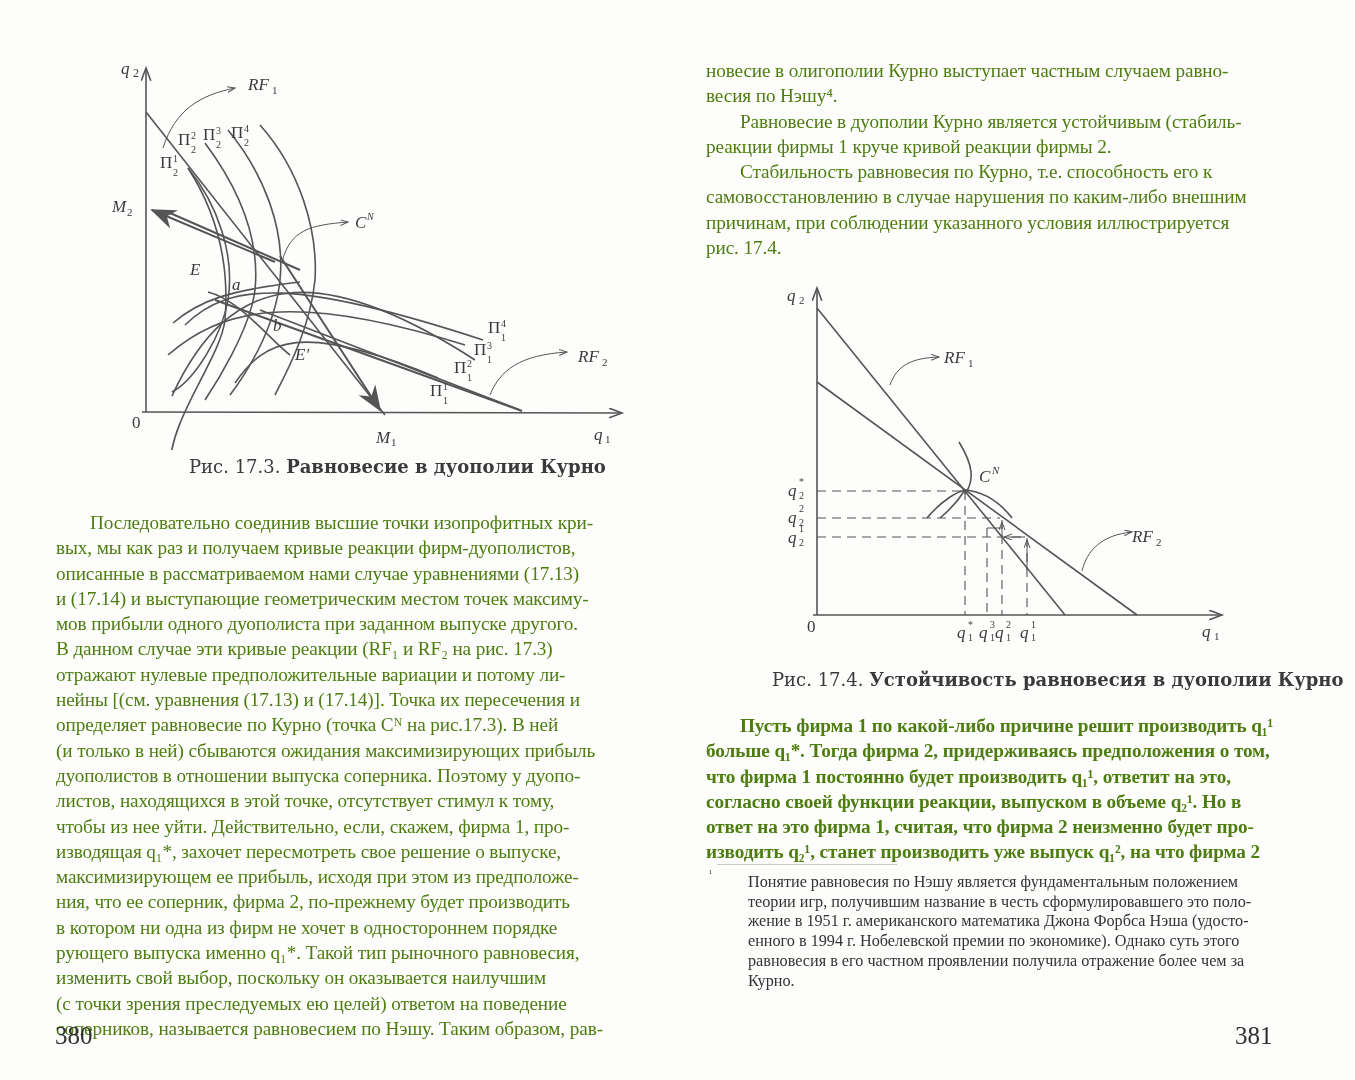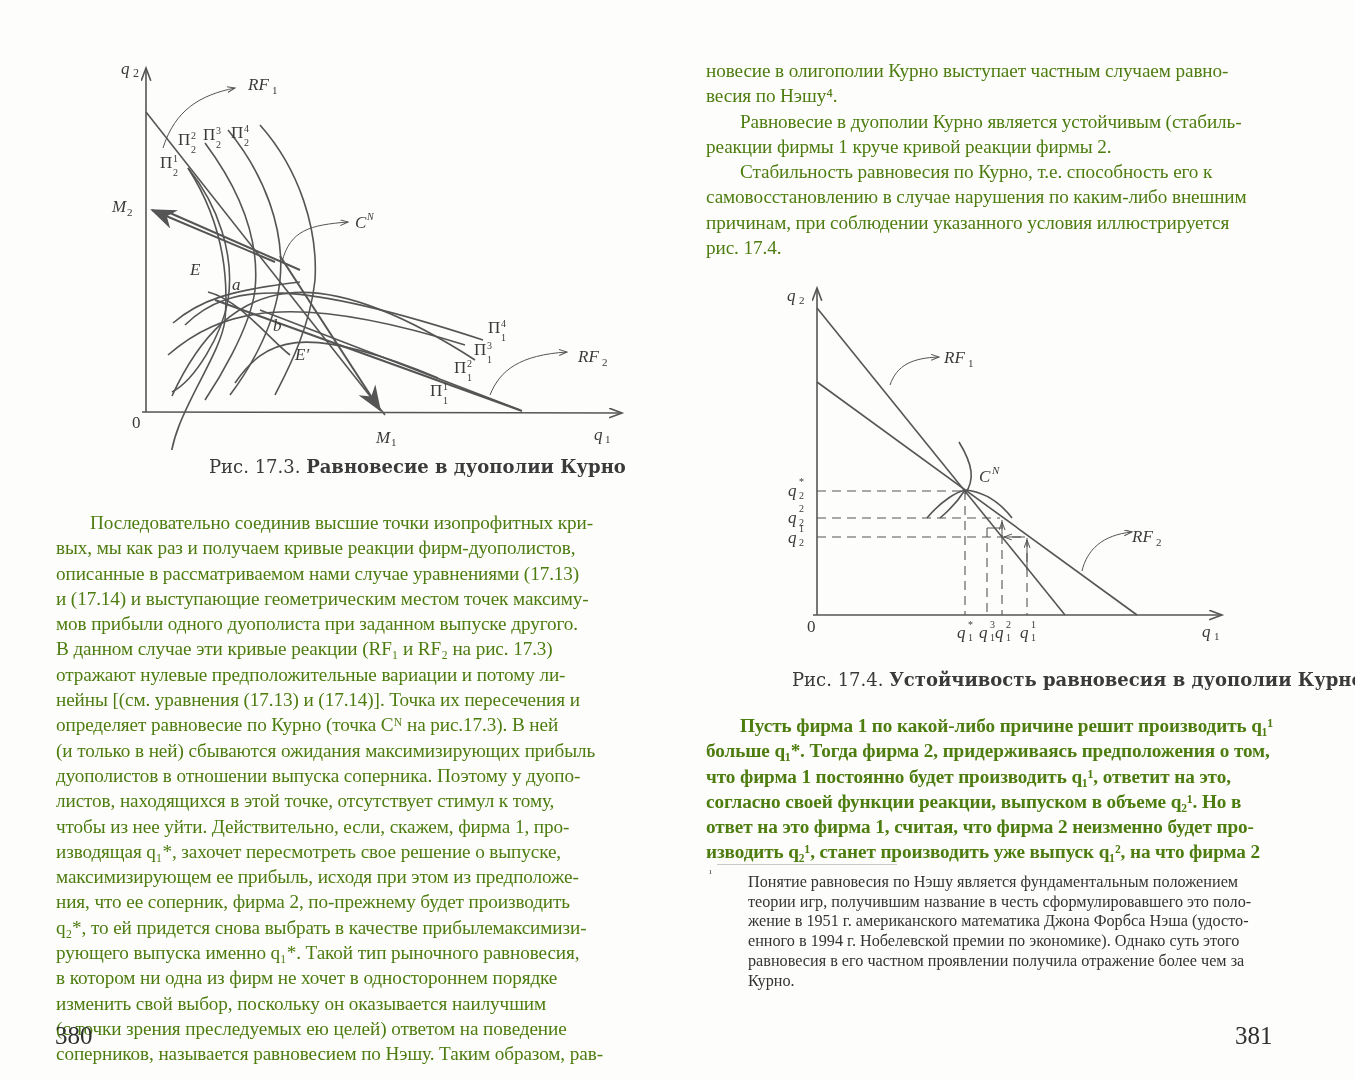--- a/index.html
+++ b/index.html
@@ -12,21 +12,20 @@
     .page.right { left: 677px; width: 678px; }
     .para {
       position: absolute; font-size: 19.2px; line-height: 25.3px; text-align: justify;
       letter-spacing: -0.1px; color: #4d7c0f;
     }
     .para p { margin: 0; }
     .indent { text-indent: 34px; }
     .caption {
       position: absolute; font-size: 18px; color: #3a3a3a; font-family: "DejaVu Serif", serif;
       white-space: nowrap;
-      margin-left: 20px;
     }
     .caption b { font-weight: bold; }
     .pgnum { position: absolute; font-size: 25px; color: #2f2f2f; }
     .footnote {
       position: absolute; font-size: 16.2px; line-height: 19.7px; text-align: justify; color: #333;
     }
     .fn-mark { position: absolute; font-size: 10px; color: #444; }
     .fn-rule { position: absolute; height: 1px; background: #c9c9c9; }
     svg text { font-family: "Liberation Serif", "DejaVu Serif", serif; fill: #3a3a3a; }
     .it { font-style: italic; }
@@ -145,23 +144,22 @@
     <p>отражают нулевые предположительные вариации и потому ли-</p>
     <p>нейны [(см. уравнения (17.13) и (17.14)]. Точка их пересечения и</p>
     <p>определяет равновесие по Курно (точка Cᴺ на рис.17.3). В ней</p>
     <p>(и только в ней) сбываются ожидания максимизирующих прибыль</p>
     <p>дуополистов в отношении выпуска соперника. Поэтому у дуопо-</p>
     <p>листов, находящихся в этой точке, отсутствует стимул к тому,</p>
     <p>чтобы из нее уйти. Действительно, если, скажем, фирма 1, про-</p>
     <p>изводящая q₁*, захочет пересмотреть свое решение о выпуске,</p>
     <p>максимизирующем ее прибыль, исходя при этом из предположе-</p>
     <p>ния, что ее соперник, фирма 2, по-прежнему будет производить</p>
-    <p>q₂*, то ей придется снова выбрать в качестве прибылемаксимизи-</p>
+    <p>в котором ни одна из фирм не хочет в одностороннем порядке</p>
     <p>рующего выпуска именно q₁*. Такой тип рыночного равновесия,</p>
-    <p>в котором ни одна из фирм не хочет в одностороннем порядке</p>
     <p>изменить свой выбор, поскольку он оказывается наилучшим</p>
     <p>(с точки зрения преследуемых ею целей) ответом на поведение</p>
     <p>соперников, называется равновесием по Нэшу. Таким образом, рав-</p>
   </div>
 
   <div class="pgnum" style="left:55px;top:1022px;">380</div>
 </div>
 
 <div class="page right">
 

